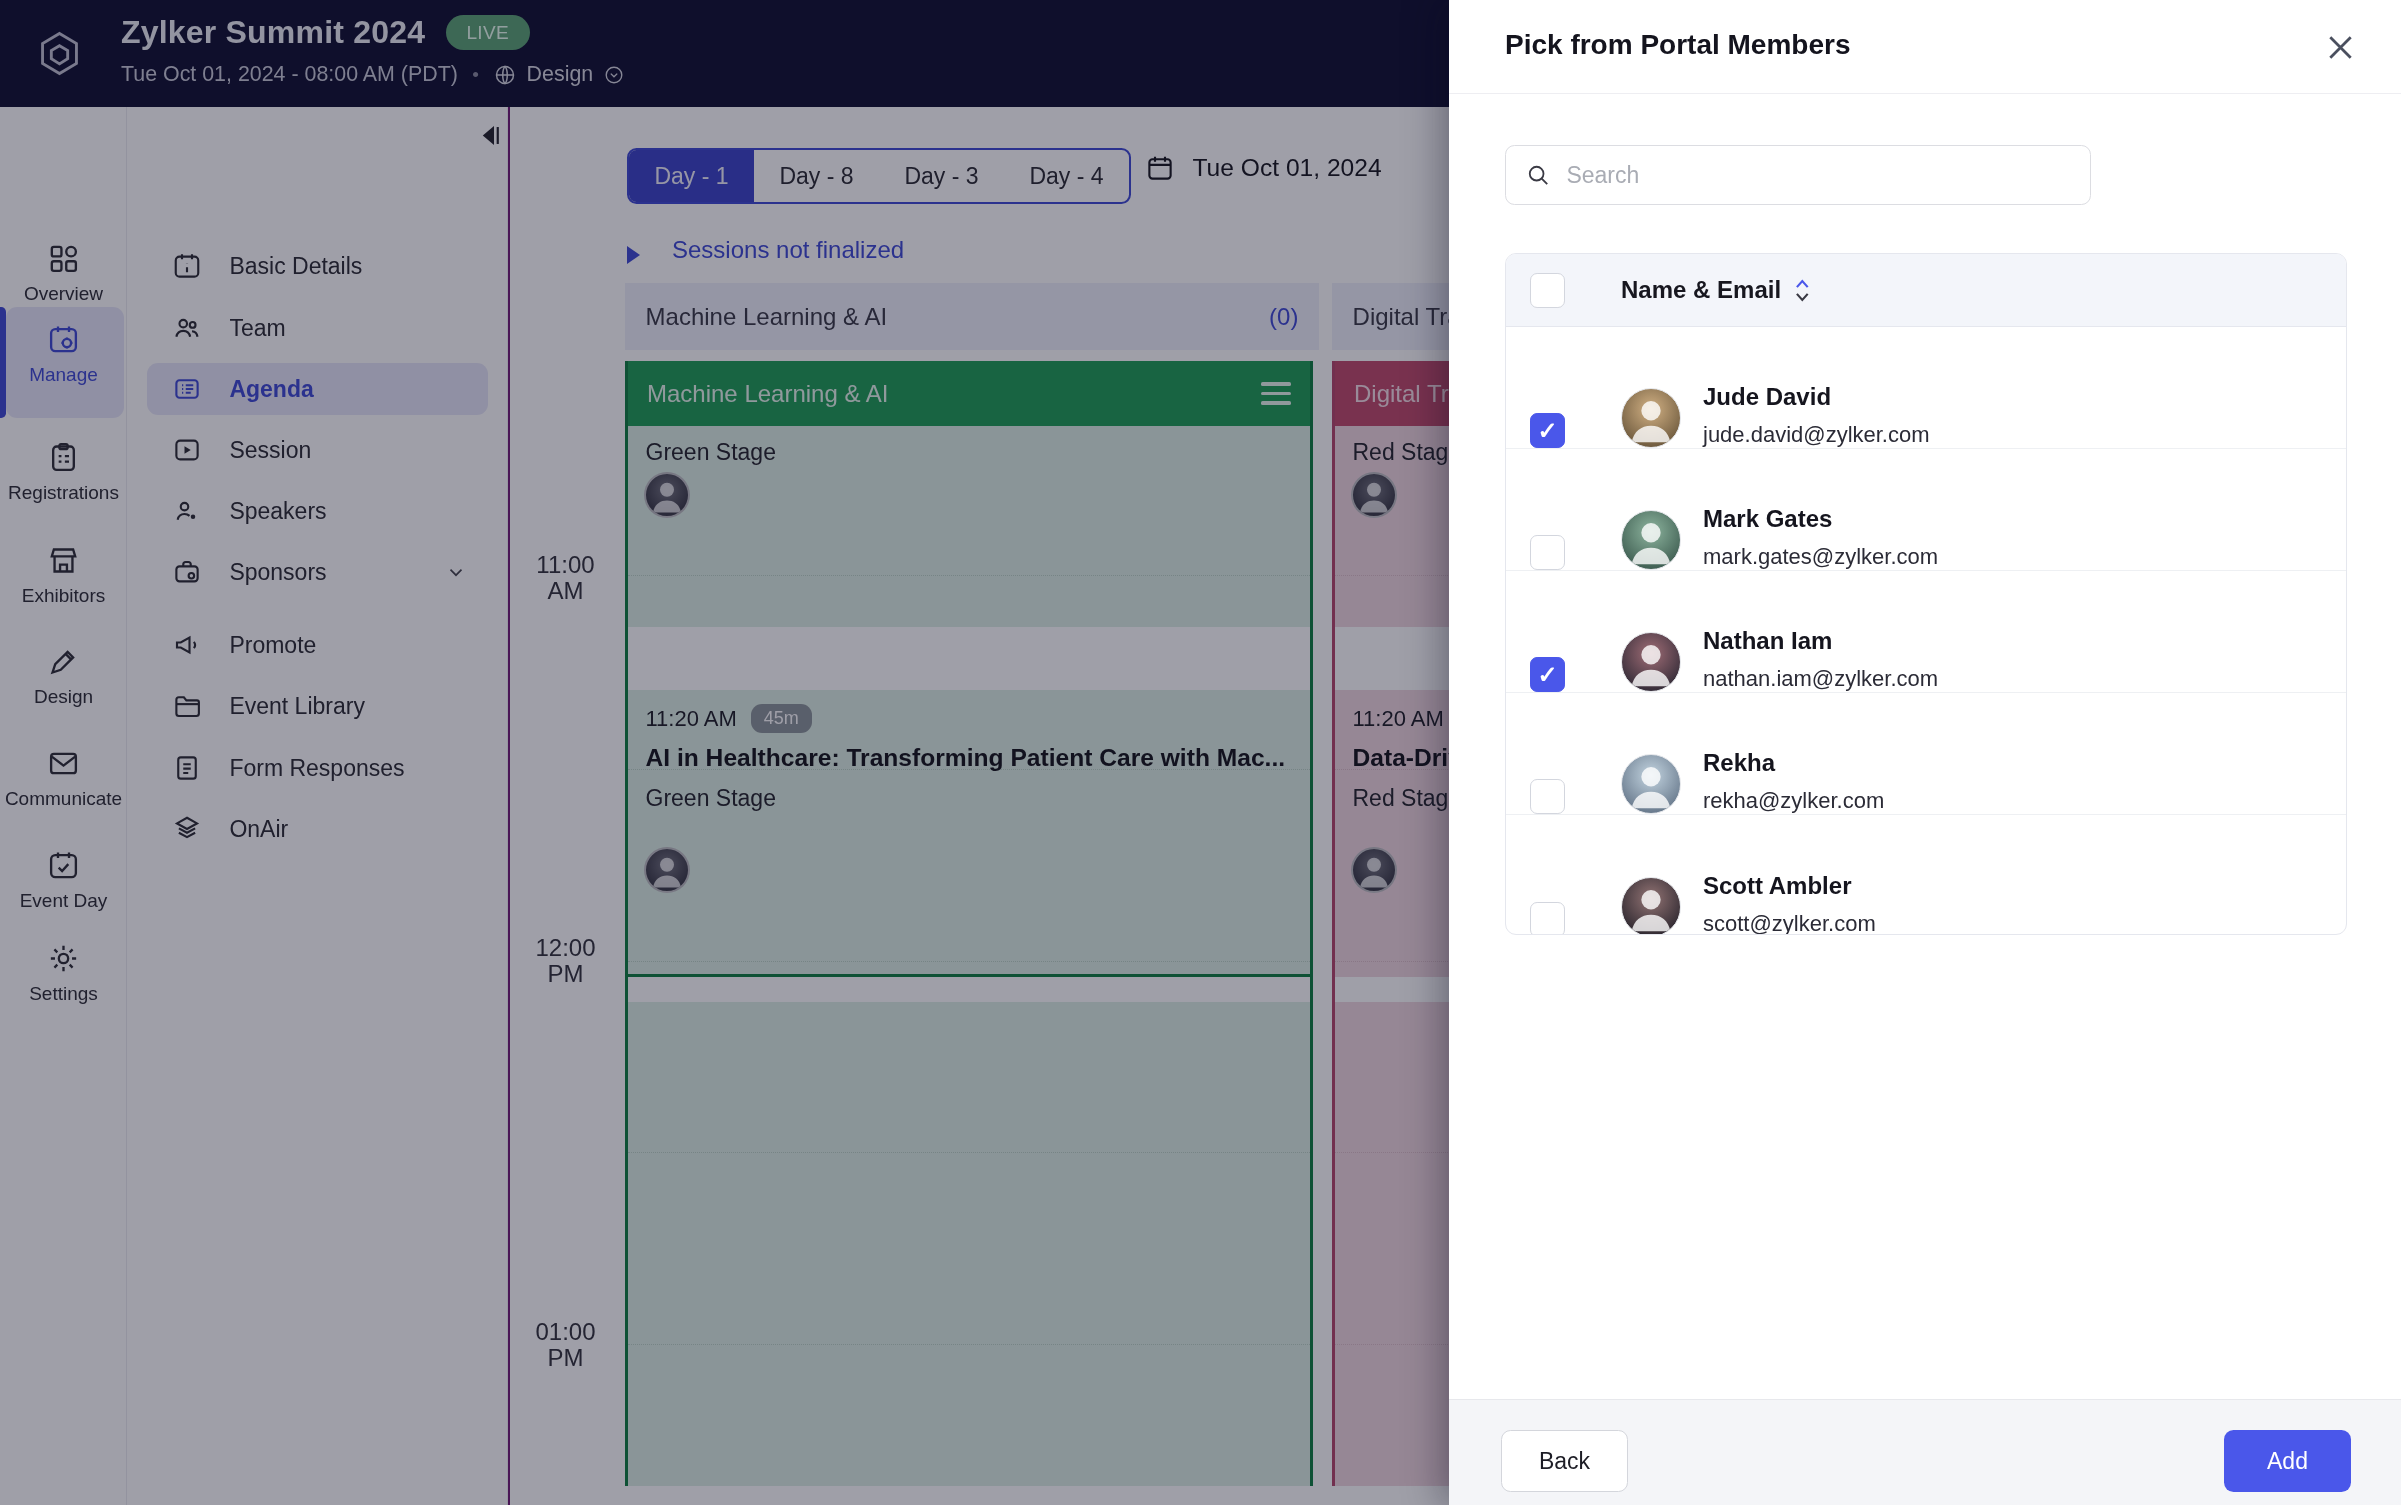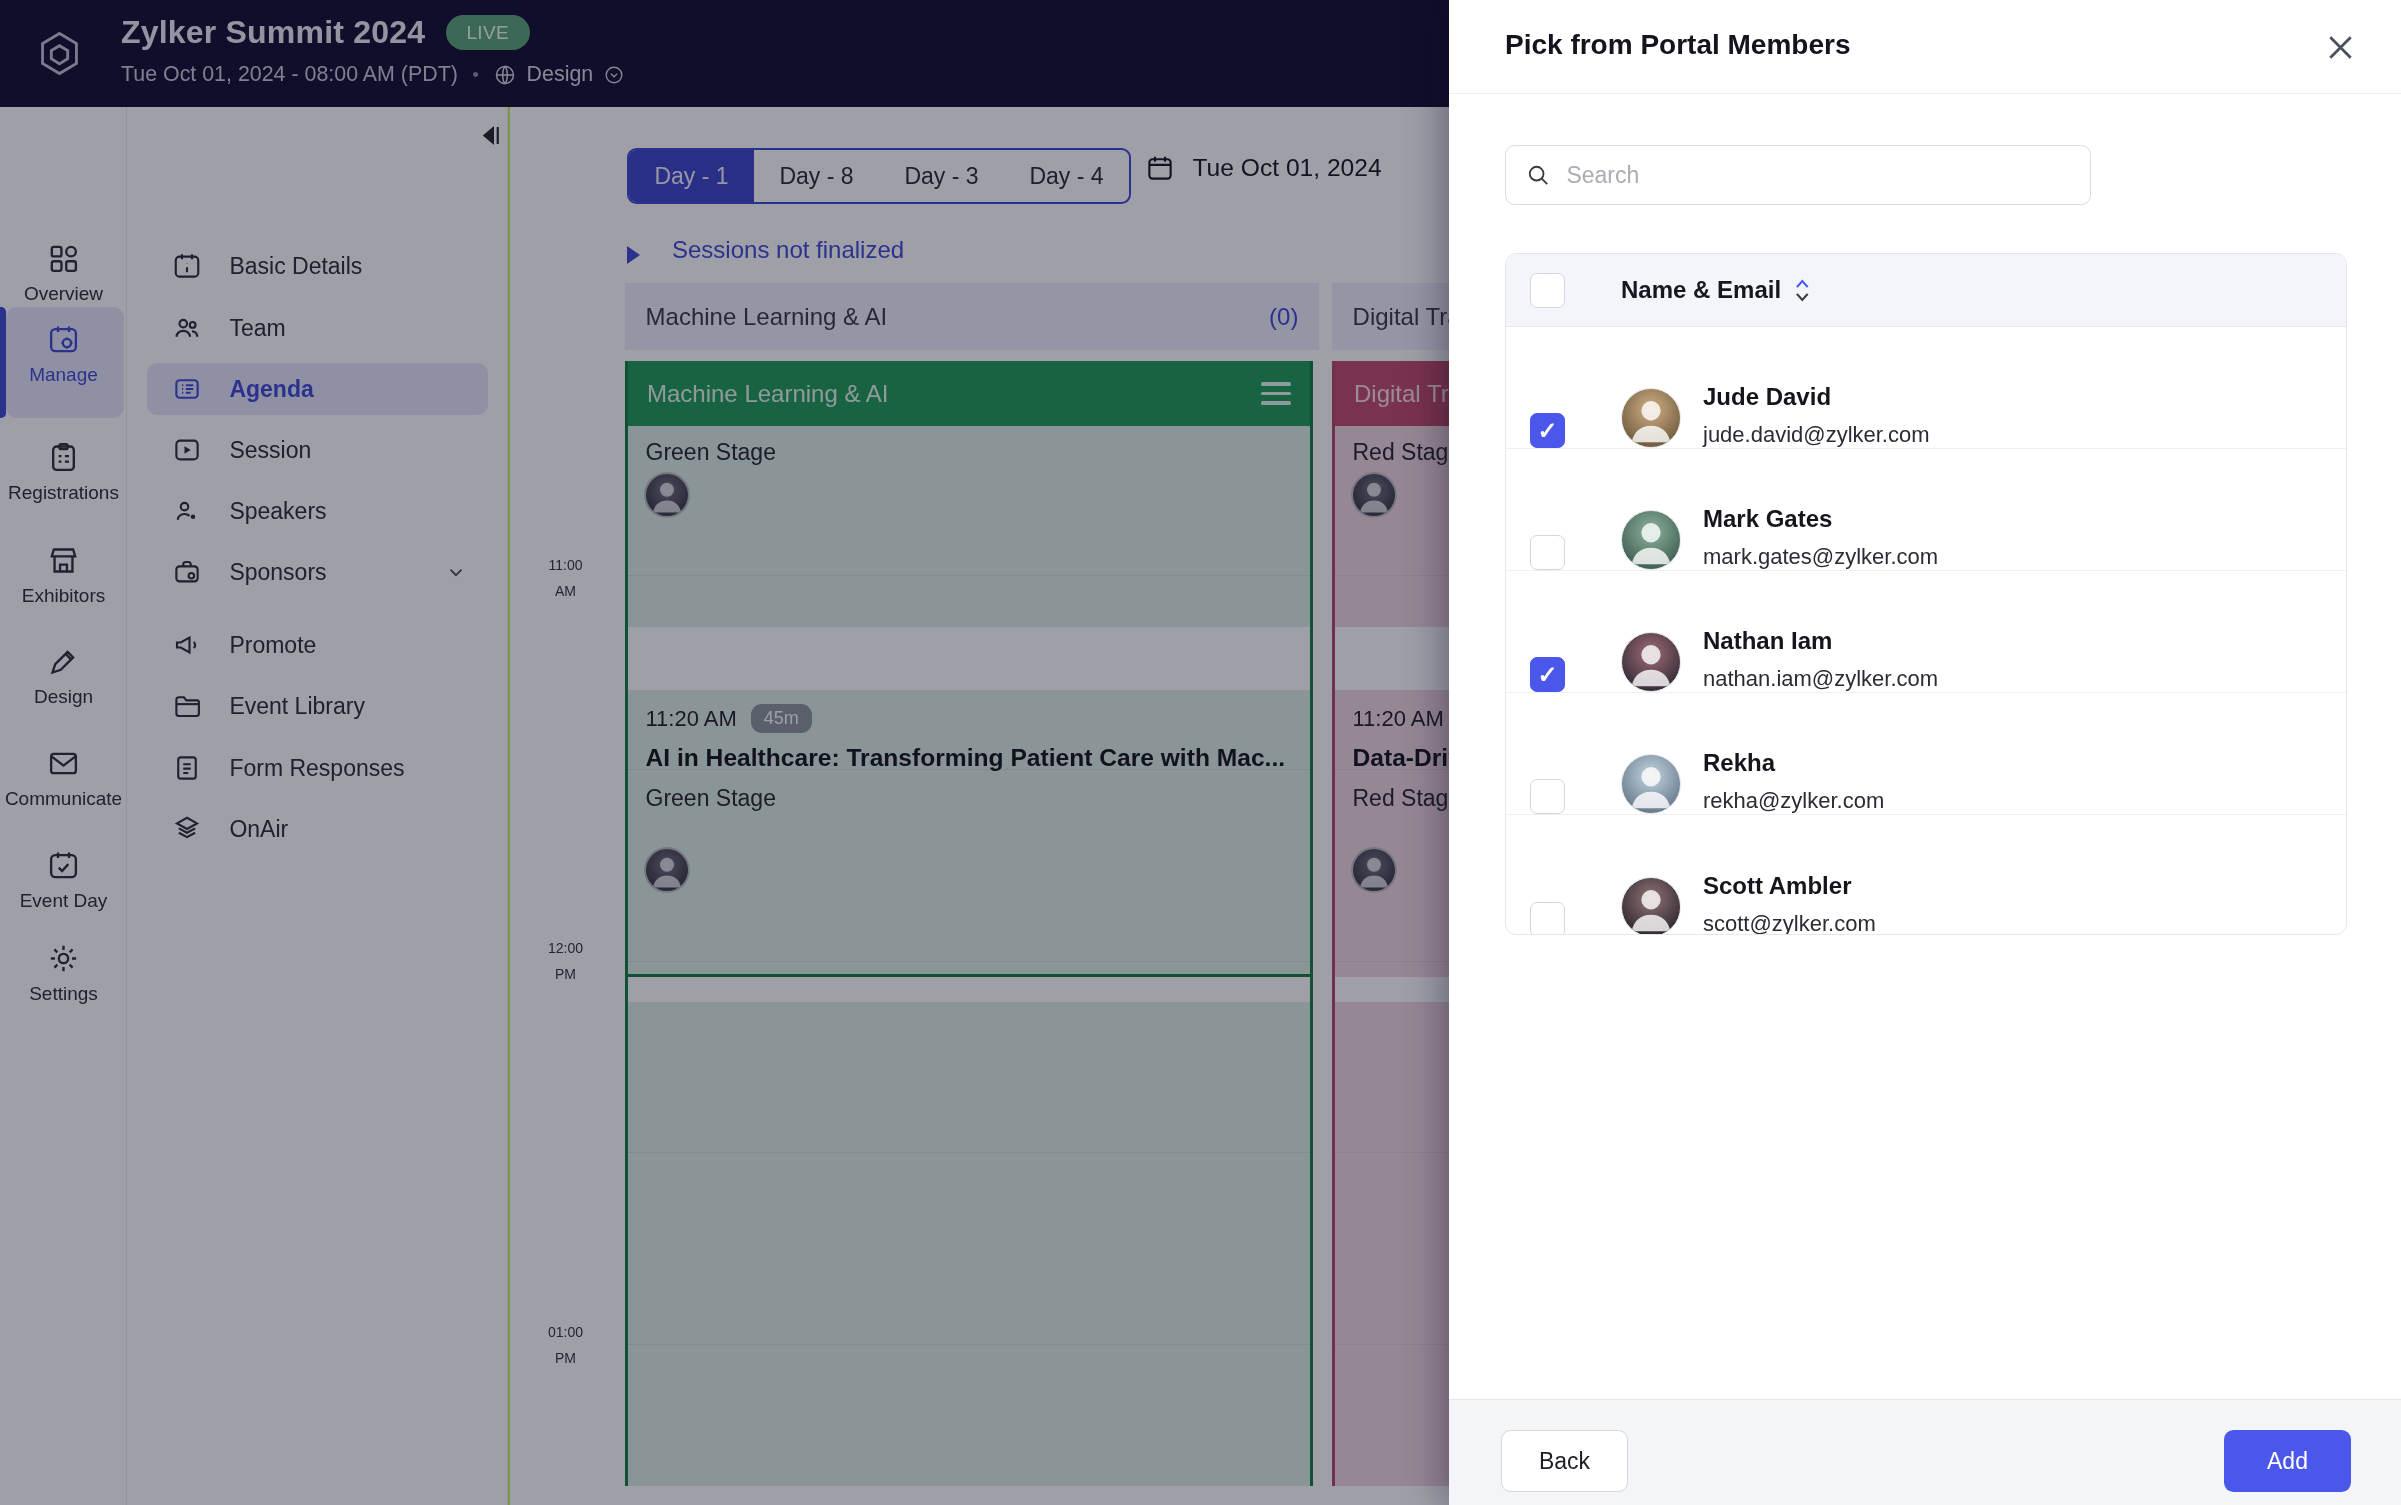--- a/index.html
+++ b/index.html
@@ -1,18 +1,18 @@
 <!DOCTYPE html>
 <html style="font-size:12.7px"><head>
 <meta charset="utf-8">
 <style>
   * { box-sizing: border-box; margin: 0; padding: 0; }
   html, body { width: 2401px; height: 1506px; }
   body { font-family: "Liberation Sans", sans-serif; color: #1c1c26; background: #fff; }
-  #root { position: relative; width: 2401px; height: 1506px; overflow: hidden; background: #bef264; }
+  #root { position: relative; width: 2401px; height: 1506px; overflow: hidden; background: #701a75; }
   svg { display: block; }
 
   
   .topbar { position: absolute; left: 0; top: 0; width: 2401px; height: 107px; background: #101031; z-index: 1; }
   .logo { position: absolute; left: 35px; top: 29px; width: 49px; height: 49px; color: #c2c2d2; }
   .title-row { position: absolute; left: 121px; top: 14.3px; display: flex; align-items: center; gap: 20.6px; }
   .event-title { font-size: 32px; font-weight: bold; color: #ecedf4; letter-spacing: 0.2px; }
   .live-badge { background: #5da375; color: #eafff1; font-size: 19px; padding: 6.4px 20.6px; border-radius: 20.6px; letter-spacing: 0.4px; }
   .sub-row { position: absolute; left: 121px; top: 62px; display: flex; align-items: center; gap: 14.3px; font-size: 21.4px; color: #c9cad8; }
   .dot-sep { color: #8a8b9e; font-size: 19px; }
@@ -71,21 +71,21 @@
     border: 2.4px solid rgba(255,255,255,.65); overflow: hidden; }
   .cal-avatar svg { width: 100%; height: 100%; }
 
   .sess-time { display: flex; align-items: center; gap: 14.3px; padding: 14.3px 0 0 17.5px; font-size: 22px; color: #1e1e27; white-space: nowrap; }
   .dur-pill { background: rgba(125,132,140,.85); color: #fdfdfe; font-size: 18px; padding: 4px 12.7px; border-radius: 11px; }
   .sess-title { padding: 11px 17.5px 0 17.5px; font-size: 24.6px; font-weight: bold; color: #15151c; white-space: nowrap; overflow: hidden; }
   .sess-title.noclip { overflow: visible; }
   .dotline { position: absolute; left: 0; right: 0; border-top: 1.6px dotted rgba(20,60,35,.16); }
   .dotline.r { border-top-color: rgba(90,20,40,.14); }
 
-  .timelabel { position: absolute; left: 0px; width: 111px; text-align: center; font-size: 14px; line-height: 26px; color: #33333c; }
+  .timelabel { position: absolute; left: 0px; width: 111px; text-align: center; font-size: 24px; line-height: 26px; color: #33333c; }
   .bottom-strip { position: absolute; left: 0; top: 1379px; width: 939px; height: 19px; background: #fff; }
 
   
   .overlay { position: absolute; left: 0; top: 0; width: 1449px; height: 1506px; background: rgba(14,14,38,.40); z-index: 5; }
 
   
   .drawer { position: absolute; left: 1449px; top: 0; width: 952px; height: 1506px; background: #fff; z-index: 10; box-shadow: -8px 0 35px rgba(10,10,30,.35); }
   .drawer-head { position: absolute; left: 0; top: 0; width: 952px; height: 94px; border-bottom: 1.6px solid #eeeef2; }
   .drawer-title { position: absolute; left: 56px; top: 29px; font-size: 28px; font-weight: bold; color: #14141e; }
   .close-btn { position: absolute; left: 874px; top: 30px; width: 35px; height: 35px; color: #4a4f5e; cursor: pointer; }

